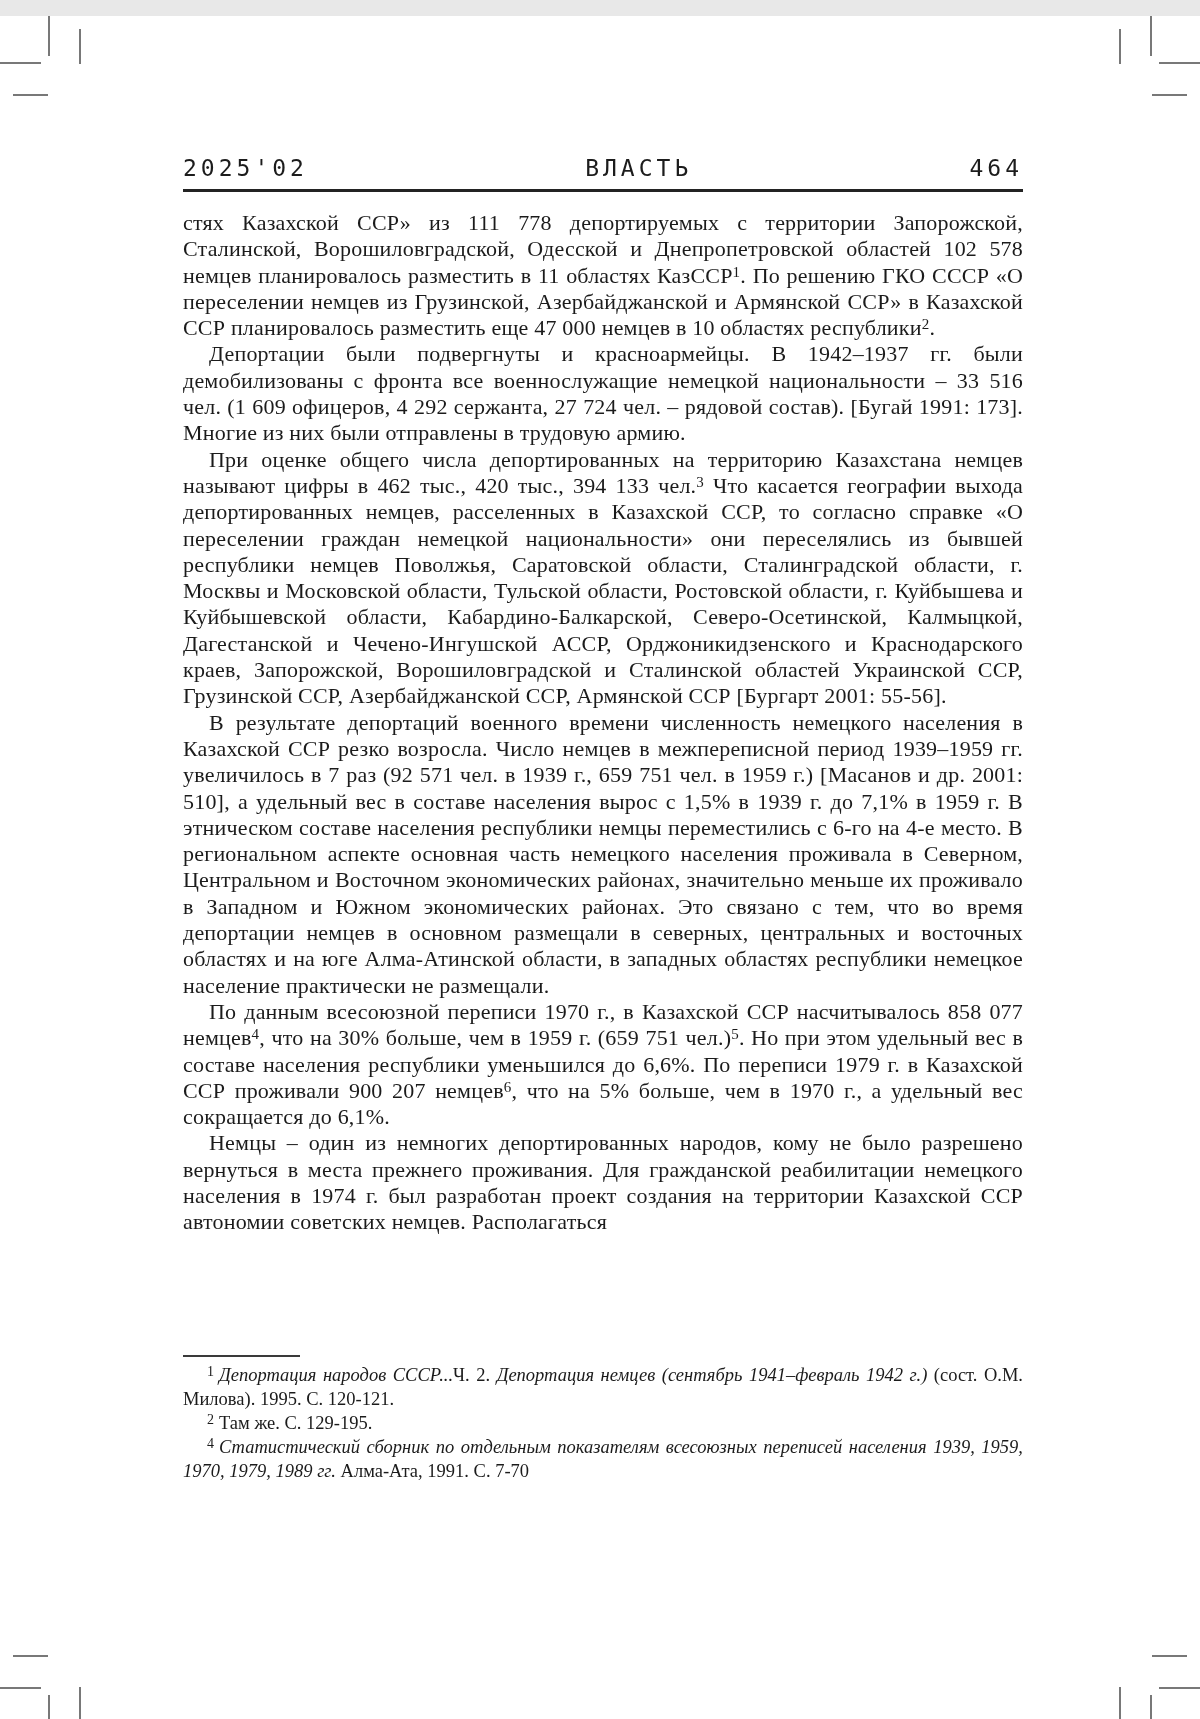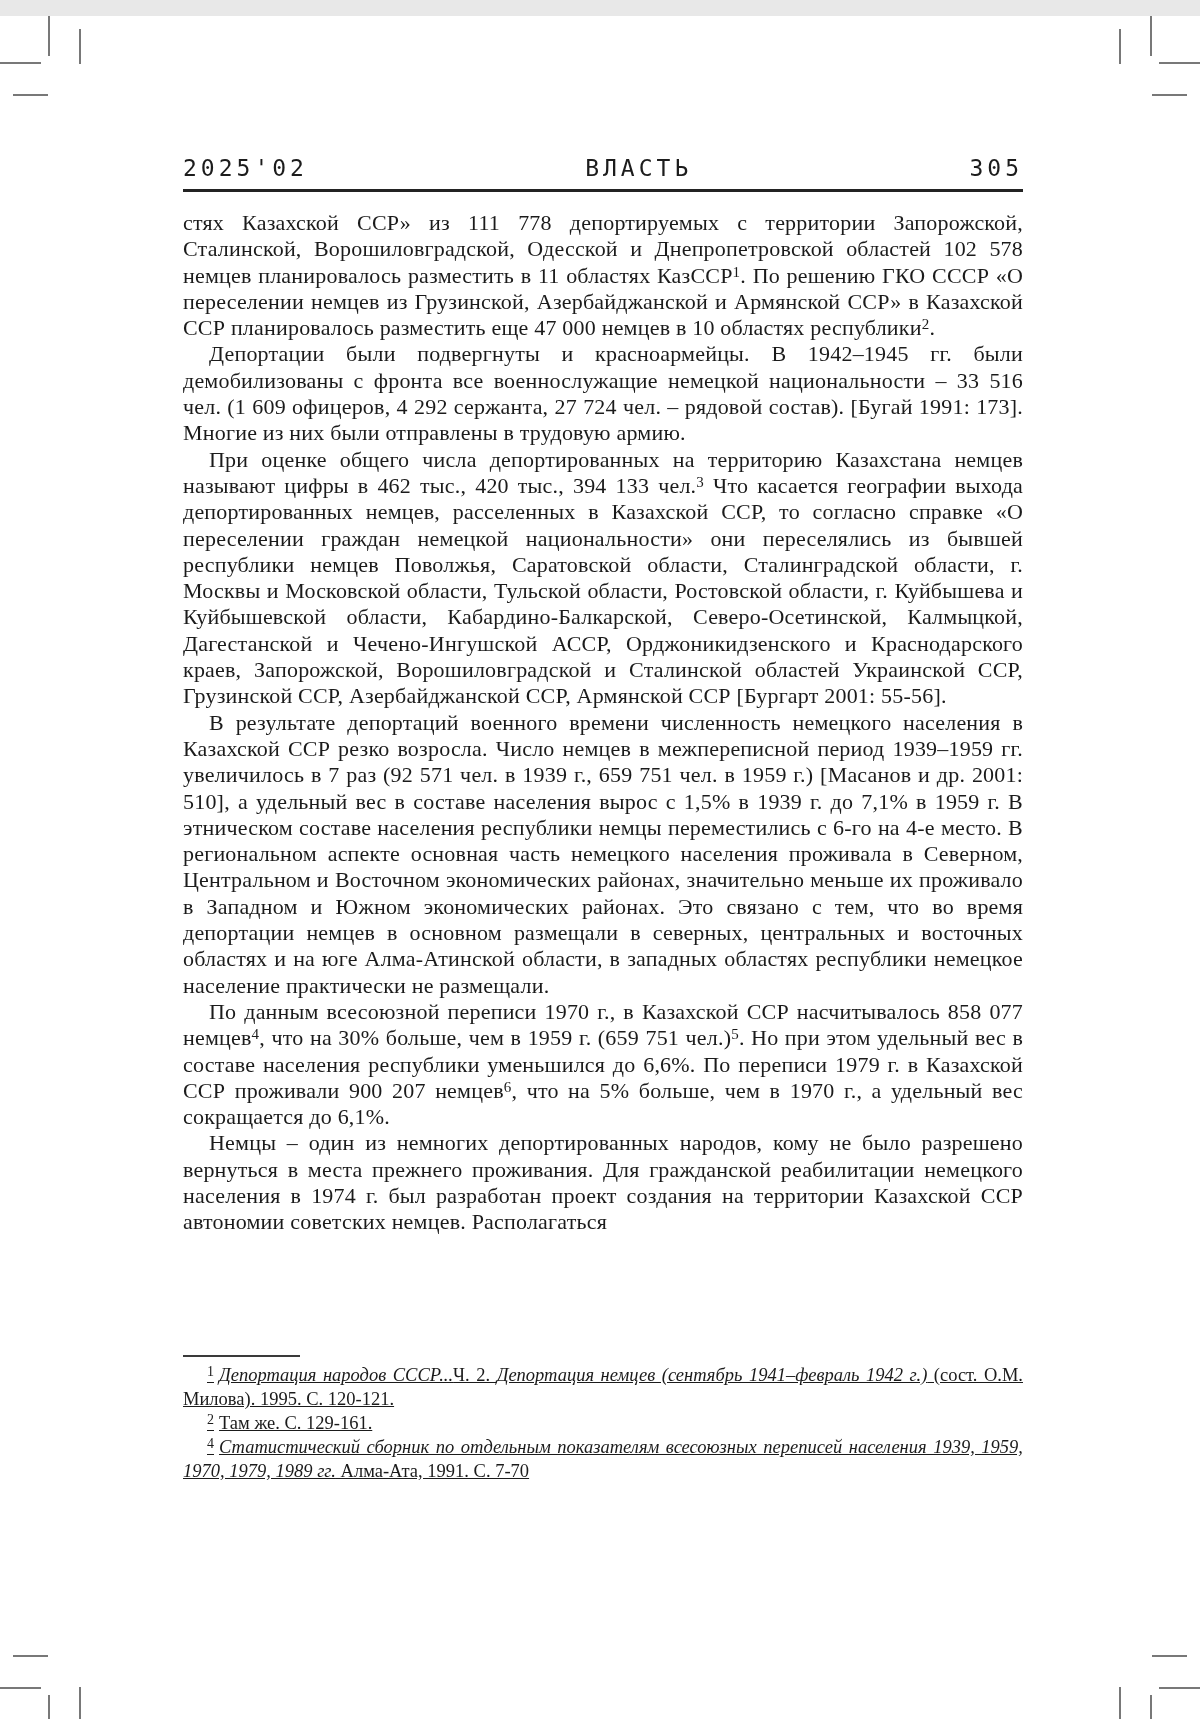--- a/index.html
+++ b/index.html
@@ -44,21 +44,21 @@
 
   
   .footnote-rule{
     position:absolute;left:183px;top:1339px;width:117px;height:2px;
     background:#3a3a3a;
   }
   .footnotes{
     position:absolute;left:183px;top:1347px;width:840px;
     font-size:18.5px;line-height:24px;text-align:justify;
   }
-  .footnotes p{margin:0;text-indent:24px;text-decoration:underline;}
+  .footnotes p{margin:0;text-indent:24px;}
   .footnotes em{font-style:italic;}
   .fn-num{
     font-size:14px;line-height:0;vertical-align:5px;
     padding-right:5px;font-style:normal;
   }
 </style>
 </head>
 <body>
 
 <div class="page">
@@ -79,33 +79,33 @@
   <div class="cm cm-h" style="left:13px;top:1639px;width:35px;"></div>
 
   <div class="cm cm-v" style="left:1150px;top:1679px;height:40px;"></div>
   <div class="cm cm-v" style="left:1119px;top:1671px;height:35px;"></div>
   <div class="cm cm-h" style="left:1159px;top:1671px;width:41px;"></div>
   <div class="cm cm-h" style="left:1152px;top:1639px;width:35px;"></div>
 
   <header class="running-header">
     <span>2025'02</span>
     <span>ВЛАСТЬ</span>
-    <span>305</span>
+    <span>464</span>
   </header>
   <div class="header-rule"></div>
 
   <main class="article-body">
       <p><span>стях Казахской ССР» из 111 778 депортируемых с территории Запорожской, Сталинской, Ворошиловградской, Одесской и Днепропетровской областей 102 578 немцев планировалось разместить в 11 областях КазССР</span><sup>1</sup><span>. По решению ГКО СССР «О переселении немцев из Грузинской, Азербайджанской и Армянской ССР» в Казахской ССР планировалось разместить еще 47 000 немцев в 10 областях республики</span><sup>2</sup><span>.</span></p>
-      <p class="indent"><span>Депортации были подвергнуты и красноармейцы. В 1942–1945 гг. были демобилизованы с фронта все военнослужащие немецкой национальности – 33 516 чел. (1 609 офицеров, 4 292 сержанта, 27 724 чел. – рядовой состав). [Бугай 1991: 173]. Многие из них были отправлены в трудовую армию.</span></p>
+      <p class="indent"><span>Депортации были подвергнуты и красноармейцы. В 1942–1937 гг. были демобилизованы с фронта все военнослужащие немецкой национальности – 33 516 чел. (1 609 офицеров, 4 292 сержанта, 27 724 чел. – рядовой состав). [Бугай 1991: 173]. Многие из них были отправлены в трудовую армию.</span></p>
       <p class="indent"><span>При оценке общего числа депортированных на территорию Казахстана немцев называют цифры в 462 тыс., 420 тыс., 394 133 чел.</span><sup>3</sup><span> Что касается географии выхода депортированных немцев, расселенных в Казахской ССР, то согласно справке «О переселении граждан немецкой национальности» они переселялись из бывшей республики немцев Поволжья, Саратовской области, Сталинградской области, г. Москвы и Московской области, Тульской области, Ростовской области, г. Куйбышева и Куйбышевской области, Кабардино-Балкарской, Северо-Осетинской, Калмыцкой, Дагестанской и Чечено-Ингушской АССР, Орджоникидзенского и Краснодарского краев, Запорожской, Ворошиловградской и Сталинской областей Украинской ССР, Грузинской ССР, Азербайджанской ССР, Армянской ССР [Бургарт 2001: 55-56].</span></p>
       <p class="indent"><span>В результате депортаций военного времени численность немецкого населения в Казахской ССР резко возросла. Число немцев в межпереписной период 1939–1959 гг. увеличилось в 7 раз (92 571 чел. в 1939 г., 659 751 чел. в 1959 г.) [Масанов и др. 2001: 510], а удельный вес в составе населения вырос с 1,5% в 1939 г. до 7,1% в 1959 г. В этническом составе населения республики немцы переместились с 6-го на 4-е место. В региональном аспекте основная часть немецкого населения проживала в Северном, Центральном и Восточном экономических районах, значительно меньше их проживало в Западном и Южном экономических районах. Это связано с тем, что во время депортации немцев в основном размещали в северных, центральных и восточных областях и на юге Алма-Атинской области, в западных областях республики немецкое население практически не размещали.</span></p>
       <p class="indent"><span>По данным всесоюзной переписи 1970 г., в Казахской ССР насчитывалось 858 077 немцев</span><sup>4</sup><span>, что на 30% больше, чем в 1959 г. (659 751 чел.)</span><sup>5</sup><span>. Но при этом удельный вес в составе населения республики уменьшился до 6,6%. По переписи 1979 г. в Казахской ССР проживали 900 207 немцев</span><sup>6</sup><span>, что на 5% больше, чем в 1970 г., а удельный вес сокращается до 6,1%.</span></p>
       <p class="indent"><span>Немцы – один из немногих депортированных народов, кому не было разрешено вернуться в места прежнего проживания. Для гражданской реабилитации немецкого населения в 1974 г. был разработан проект создания на территории Казахской ССР автономии советских немцев. Располагаться</span></p>
     </main>
 
   <div class="footnote-rule"></div>
   <section class="footnotes">
       <p><sup class="fn-num">1</sup><em>Депортация народов СССР...</em><span>Ч. 2. </span><em>Депортация немцев (сентябрь 1941–февраль 1942 г.)</em><span> (сост. О.М. Милова). 1995. С. 120-121.</span></p>
-      <p><sup class="fn-num">2</sup><span>Там же. С. 129-161.</span></p>
+      <p><sup class="fn-num">2</sup><span>Там же. С. 129-195.</span></p>
       <p><sup class="fn-num">4</sup><em>Статистический сборник по отдельным показателям всесоюзных переписей населения 1939, 1959, 1970, 1979, 1989 гг.</em><span> Алма-Ата, 1991. С. 7-70</span></p>
     </section>
 
 </div>
 
 </body></html>

